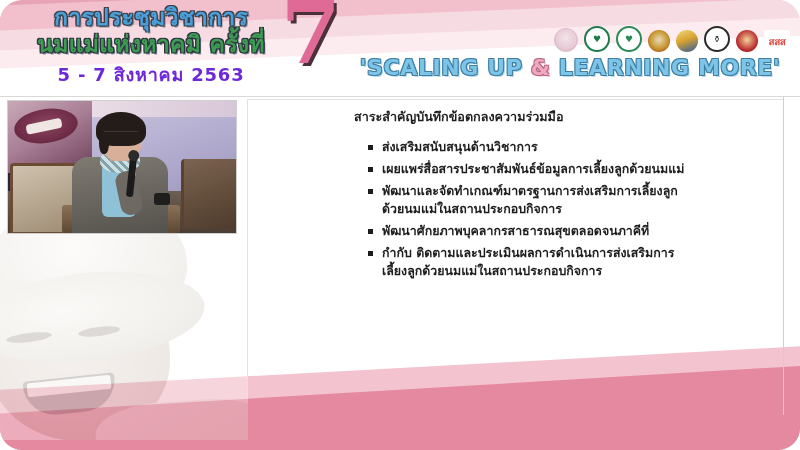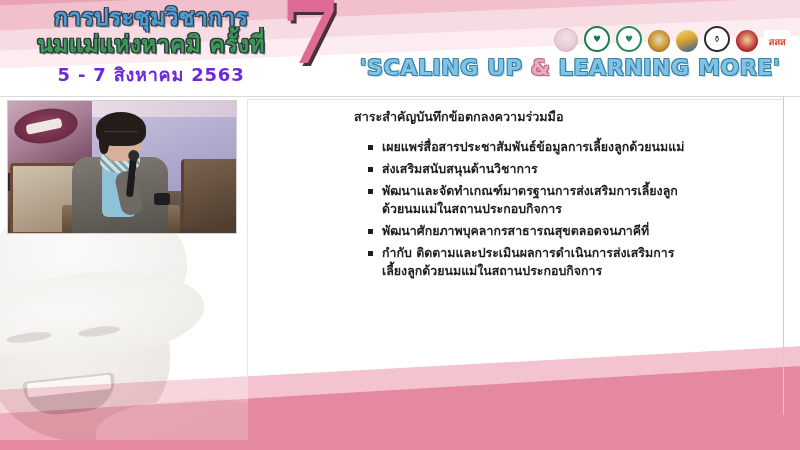--- a/index.html
+++ b/index.html
@@ -13,20 +13,21 @@
     overflow: hidden;
     font-family: "DejaVu Sans", "Liberation Sans", sans-serif;
   }
 
   #slide {
     position: relative;
     width: 800px;
     height: 450px;
     background: #fdfdfd;
     overflow: hidden;
+    border-radius: 22px;
   }
 
   
   .banner {
     position: absolute;
     left: 0; top: 0;
     width: 800px; height: 97px;
     background: #ffffff;
     overflow: hidden;
   }
@@ -555,24 +556,24 @@
     <div class="content-top-rule"></div>
     <div class="right-divider"></div>
 
     <div class="content">
       <div class="lede">
         <div>สาระสำคัญบันทึกข้อตกลงความร่วมมือ</div>
       </div>
 
       <ul class="points">
         <li>
-          <span>เผยแพร่สื่อสารประชาสัมพันธ์ข้อมูลการเลี้ยงลูกด้วยนมแม่</span>
+          <span>ส่งเสริมสนับสนุนด้านวิชาการ</span>
         </li>
         <li>
-          <span>ส่งเสริมสนับสนุนด้านวิชาการ</span>
+          <span>เผยแพร่สื่อสารประชาสัมพันธ์ข้อมูลการเลี้ยงลูกด้วยนมแม่</span>
         </li>
         <li>
           <span>พัฒนาและจัดทำเกณฑ์มาตรฐานการส่งเสริมการเลี้ยงลูก</span>
           <span class="cont">ด้วยนมแม่ในสถานประกอบกิจการ</span>
         </li>
         <li>
           <span>พัฒนาศักยภาพบุคลากรสาธารณสุขตลอดจนภาคีที่</span>
         </li>
         <li>
           <span>กำกับ ติดตามและประเมินผลการดำเนินการส่งเสริมการ</span>

